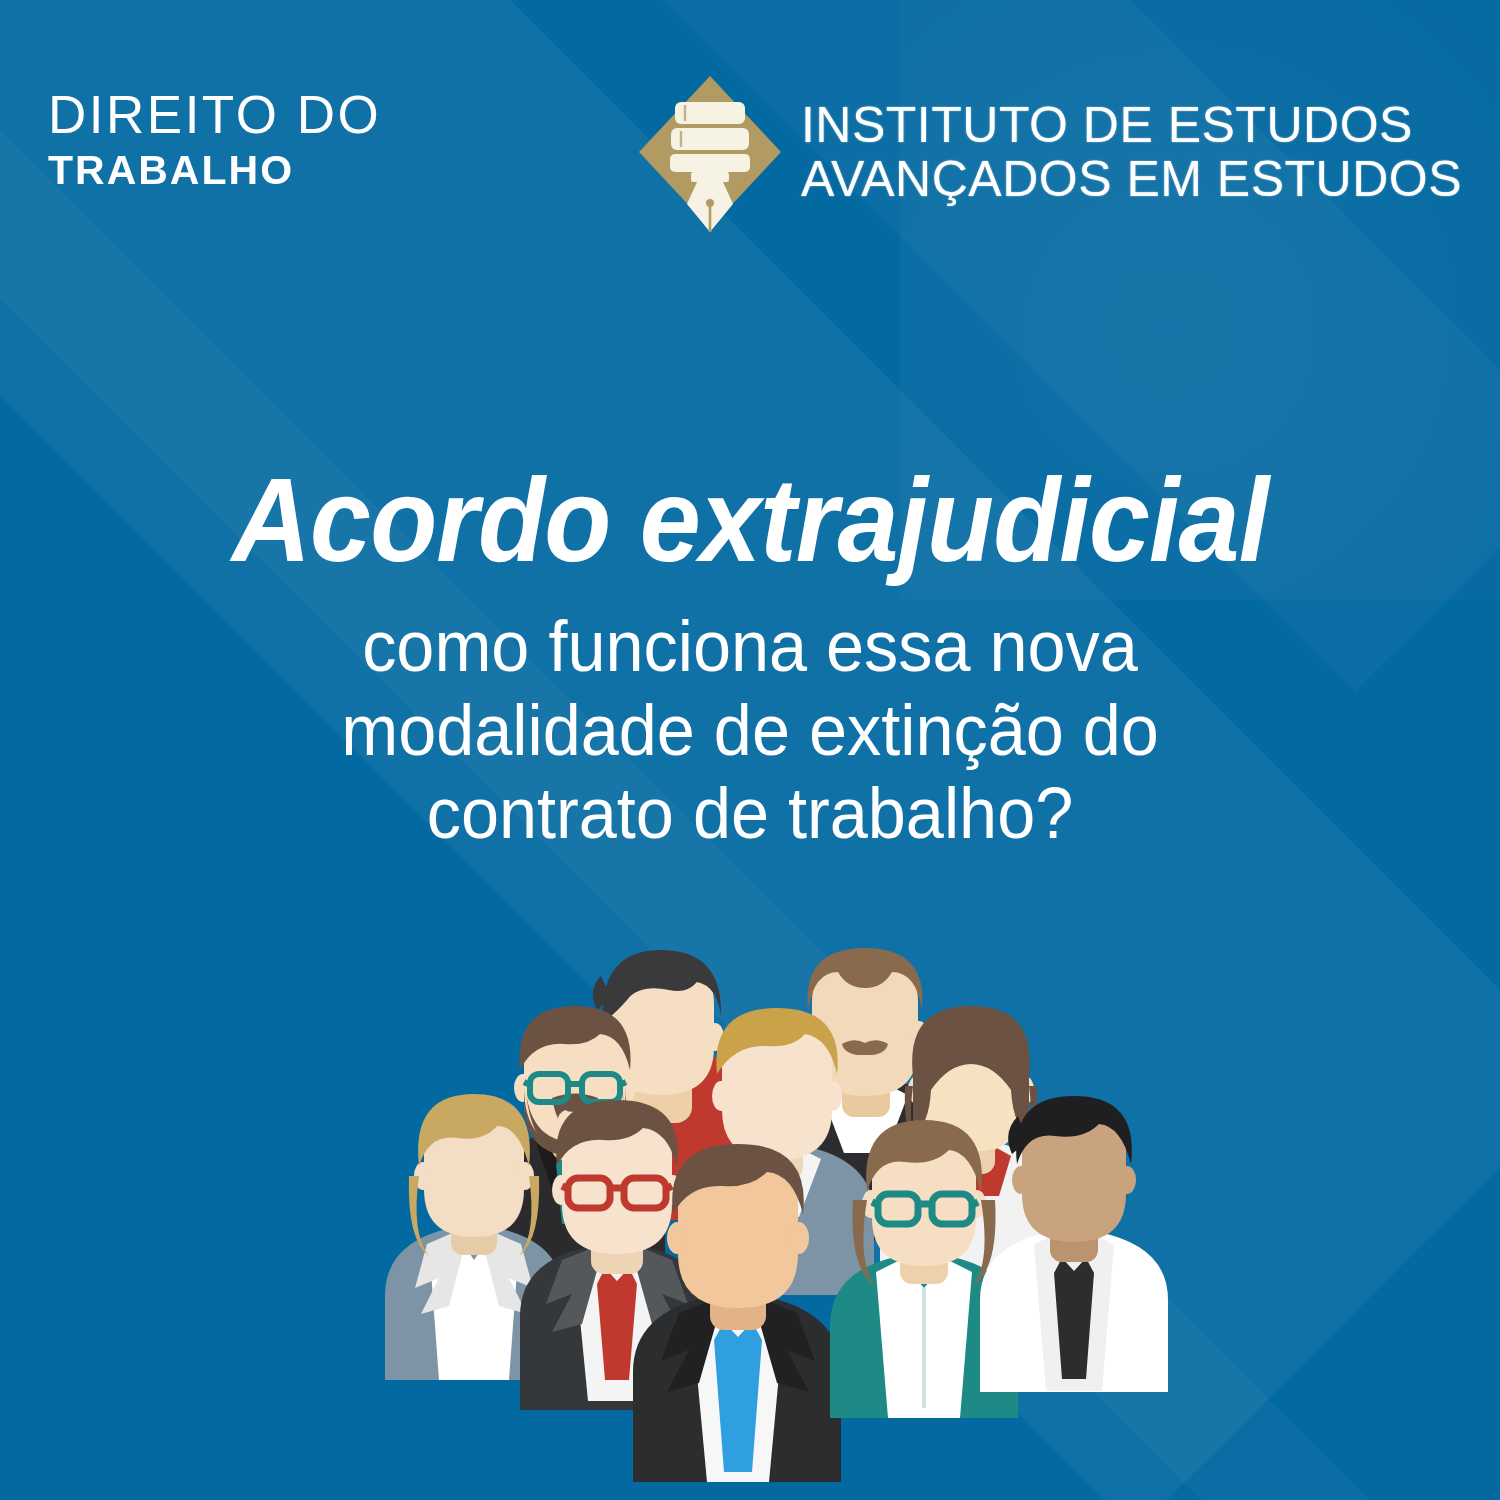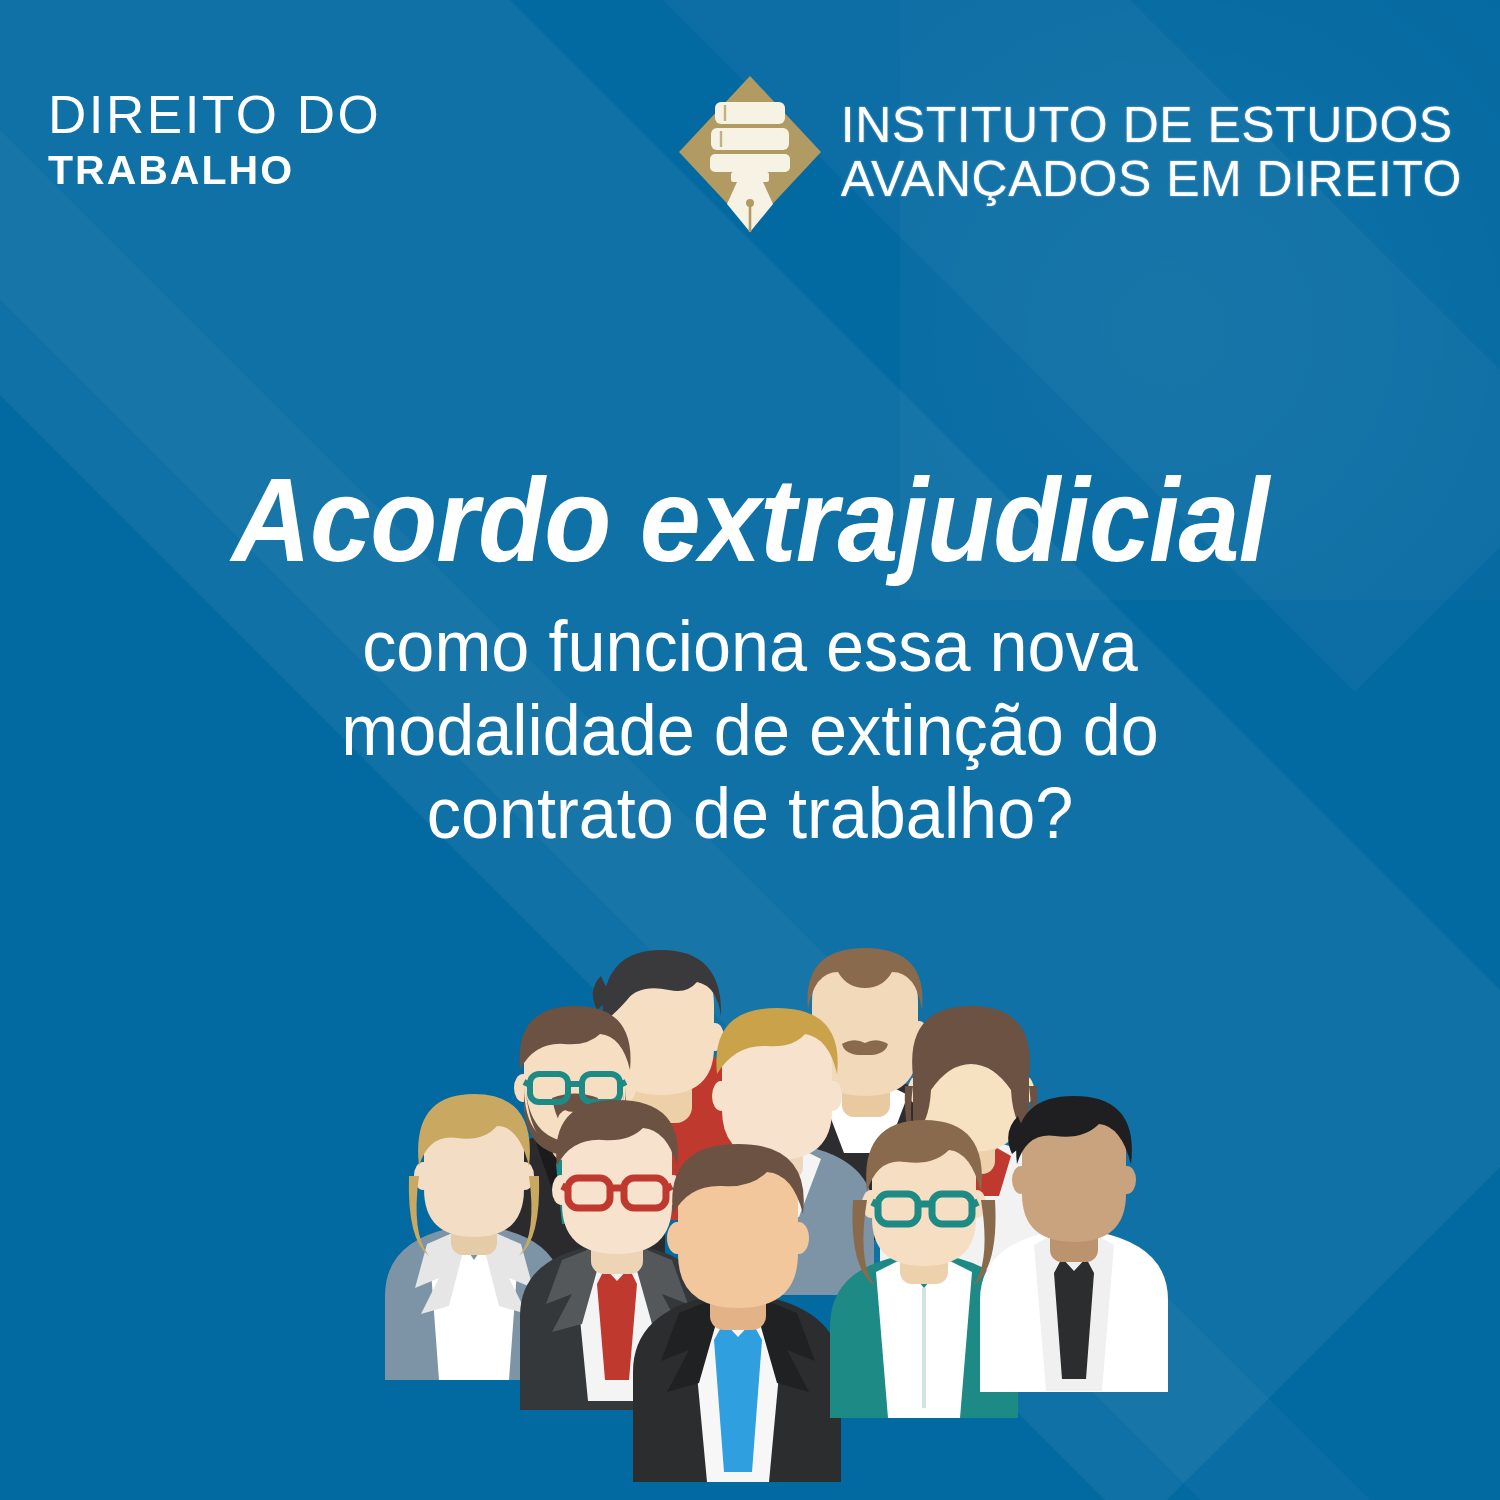--- a/index.html
+++ b/index.html
@@ -111,21 +111,21 @@
 
         <rect x="56" y="100" width="38" height="10" rx="2.5" fill="#f6f2e4"></rect>
 
         <path d="M62,110 h26 l10,22 -23,28 -23,-28 z" fill="#f6f2e4"></path>
         <path d="M75,128 v32" stroke="#b29a63" stroke-width="2.6"></path>
         <circle cx="75" cy="131" r="4" fill="#b29a63"></circle>
       </svg>
     </div>
     <div class="brand-lines">
       <span>INSTITUTO DE ESTUDOS</span>
-      <span>AVANÇADOS EM DIREITO</span>
+      <span>AVANÇADOS EM ESTUDOS</span>
     </div>
   </div>
 
   <div class="headline">Acordo extrajudicial</div>
 
   <div class="subhead">
     <span>como funciona essa nova</span>
     <span>modalidade de extinção do</span>
     <span>contrato de trabalho?</span>
   </div>

